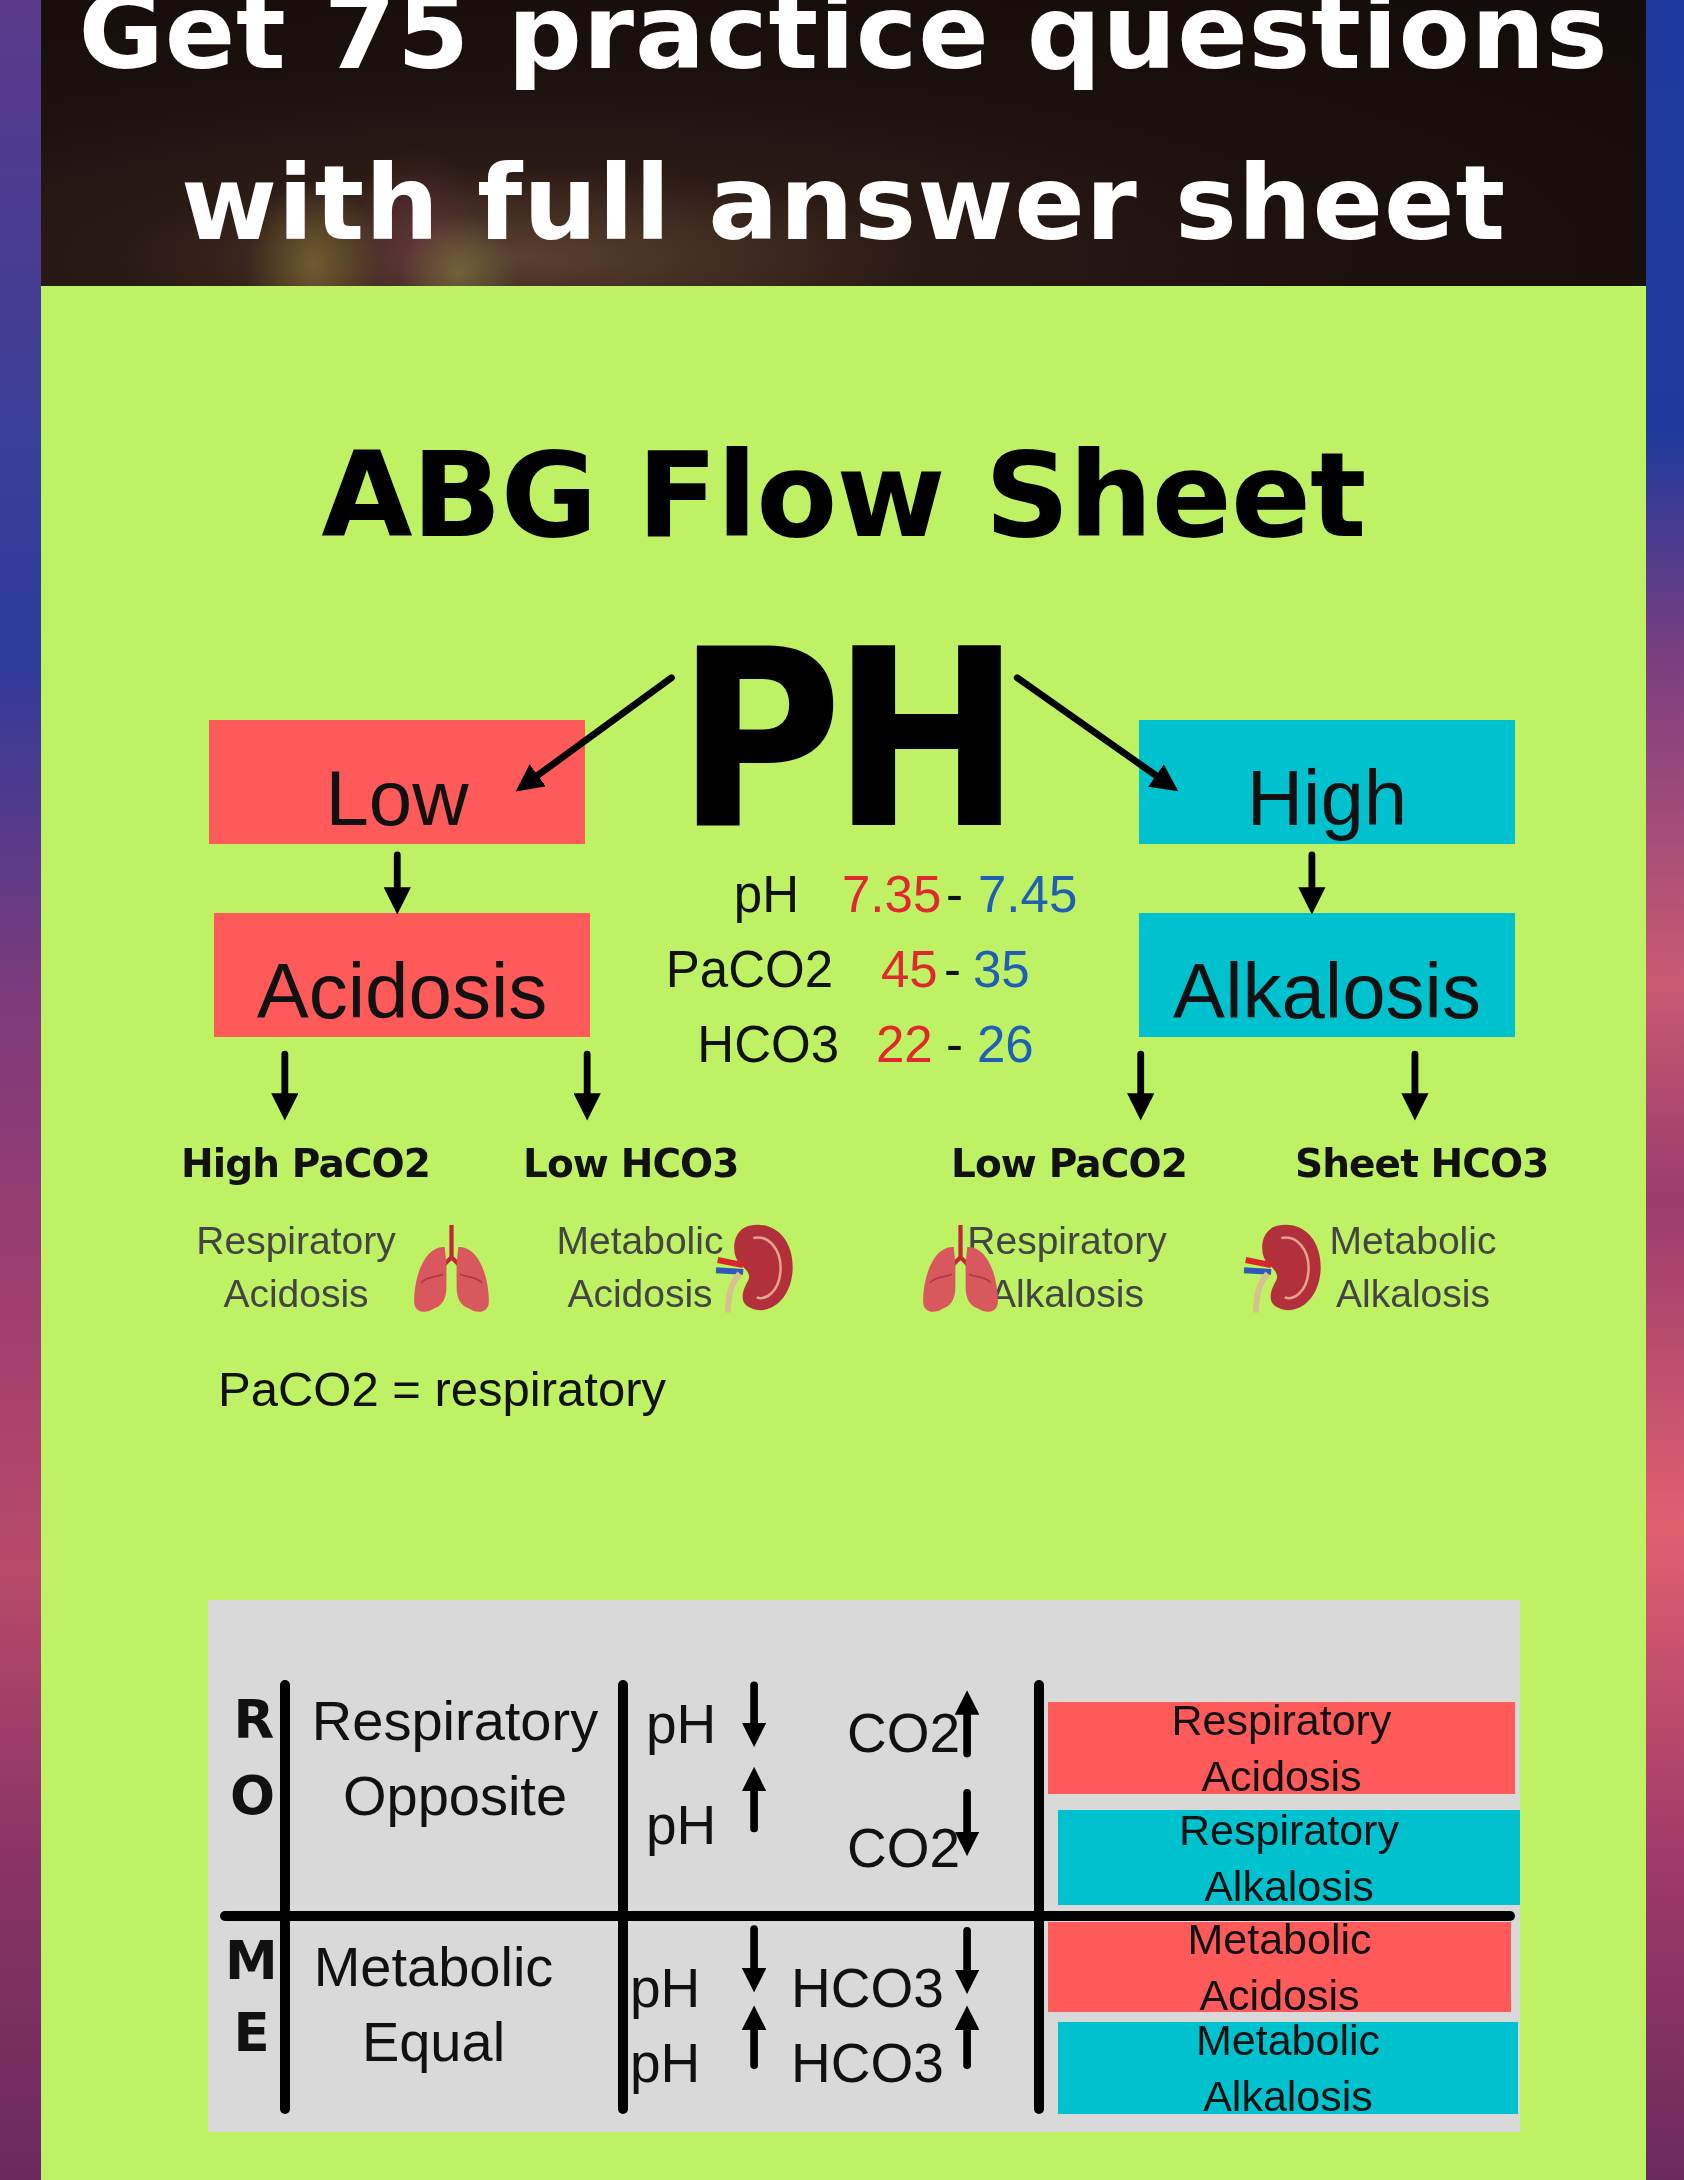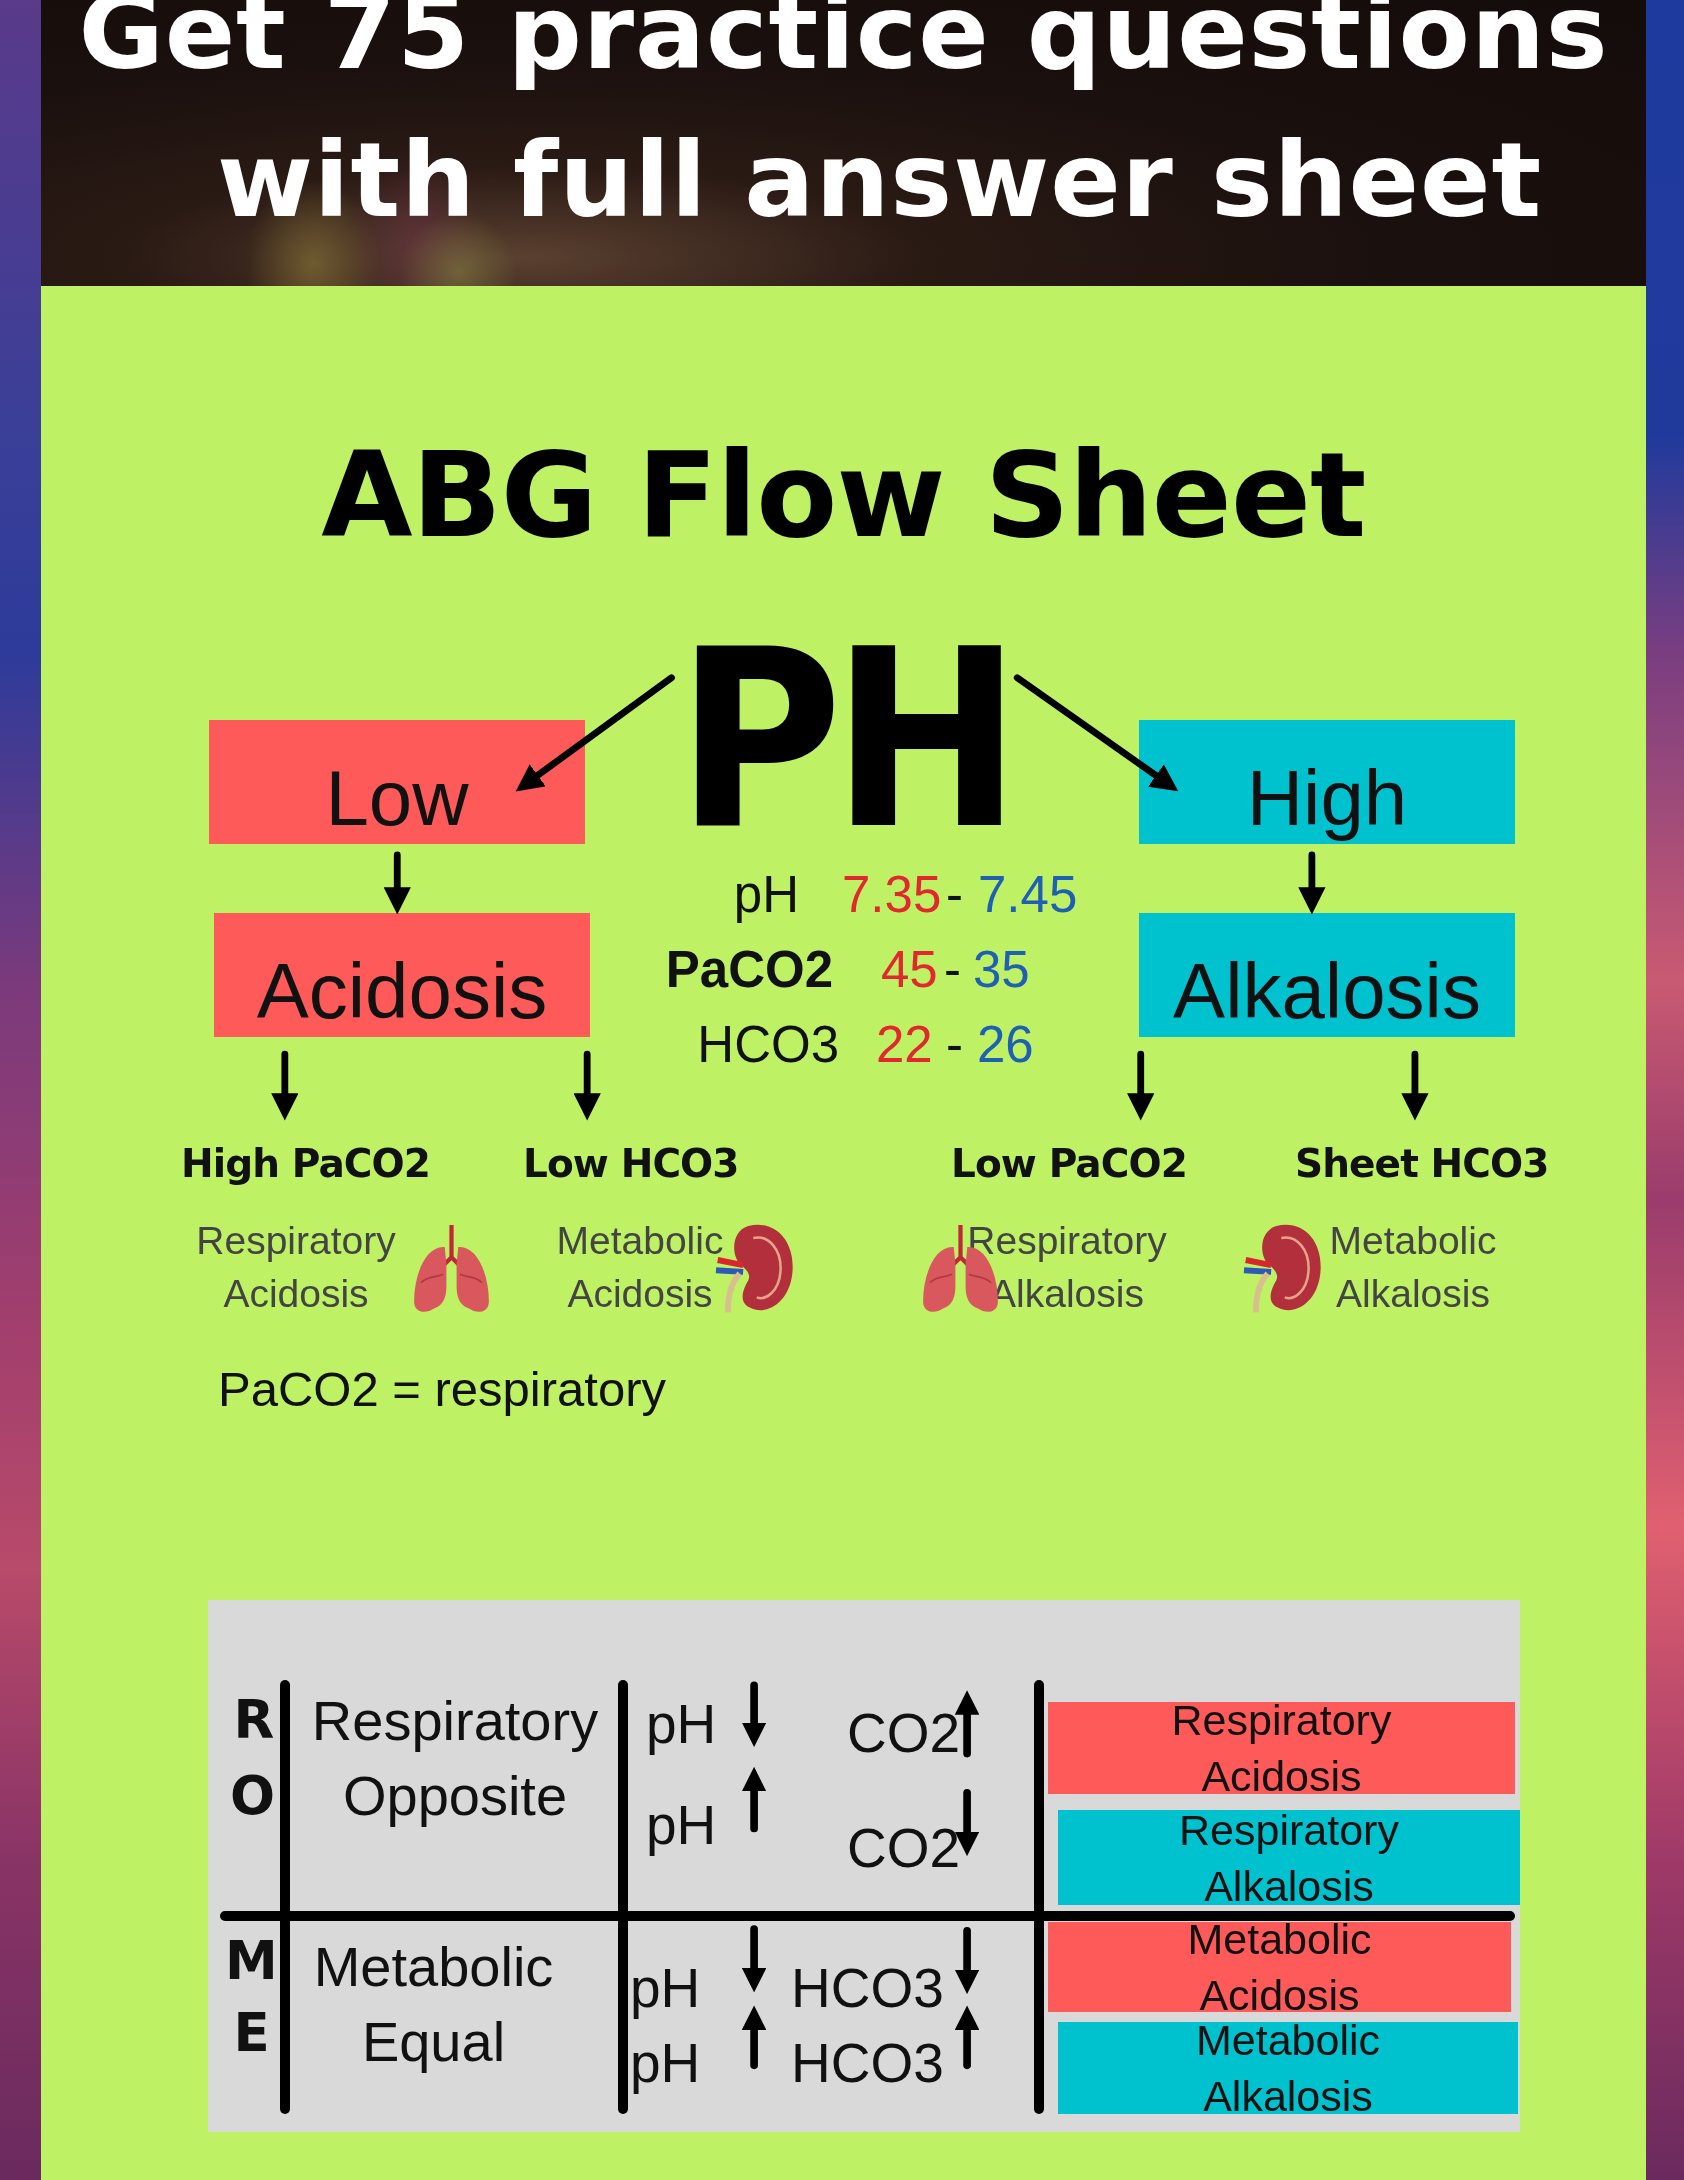--- a/index.html
+++ b/index.html
@@ -22,21 +22,21 @@
   .banner .blob2 { position:absolute; left:307px; top:145px; width:136px; height:187px; border-radius:50%;
     background: radial-gradient(ellipse, rgba(110,50,70,0.5), rgba(0,0,0,0) 70%); }
   .banner .blob3 { position:absolute; left:358px; top:213px; width:119px; height:119px; border-radius:50%;
     background: radial-gradient(ellipse, rgba(140,140,70,0.5), rgba(0,0,0,0) 70%); }
   .banner-line {
     position: absolute; left: 0; width: 100%; text-align: center; color: #fff;
     font-family: "DejaVu Sans", sans-serif; font-weight: bold; font-size: 104px;
     letter-spacing: 0.9px; line-height: 1; white-space: nowrap;
   }
   .banner-line.l1 { top: -20.4px; }
-  .banner-line.l2 { top: 128px; padding-left: 36px; }
+  .banner-line.l2 { top: 151px; }
 
   .card { position: absolute; left: 41px; top: 286px; width: 1605px; height: 1894px; background: #bef264; }
 
   .abs { position: absolute; }
   .title { left: 0; width: 1605px; top: 150px; text-align: center; font-weight: bold; font-size: 118px; color: #000; letter-spacing: -0.9px; line-height: 1; }
   .ph-big { left: 635px; top: 330px; font-weight: bold; font-size: 247px; color: #000; letter-spacing: -12px; line-height: 1; transform: scaleX(0.92); transform-origin: left top; }
 
   .box { position: absolute; display:flex; align-items:flex-end; justify-content:center; color:#111; font-size: 78px; font-family: "Liberation Sans", sans-serif; }
   .red { background: #fe5a5a; }
   .teal { background: #00c2ce; margin-left: 10px; }
@@ -120,21 +120,21 @@
   </svg>
 
   <div class="abs ranges">
     <div class="rrow" style="top:0; left:0;">
       <span class="rlabel" style="left:0; width:170px;">pH</span>
       <span class="rval cred" style="left:213px;">7.35</span>
       <span class="rval" style="left:317px;">-</span>
       <span class="rval cblue" style="left:349px;">7.45</span>
     </div>
     <div class="rrow" style="top:75px; left:0;">
-      <span class="rlabel" style="left:0; width:204px;font-weight:bold;">PaCO2</span>
+      <span class="rlabel" style="left:0; width:204px;">PaCO2</span>
       <span class="rval cred" style="left:252px;">45</span>
       <span class="rval" style="left:315px;">-</span>
       <span class="rval cblue" style="left:344px;">35</span>
     </div>
     <div class="rrow" style="top:150px; left:0;">
       <span class="rlabel" style="left:0; width:210px;">HCO3</span>
       <span class="rval cred" style="left:247px;">22</span>
       <span class="rval" style="left:317px;">-</span>
       <span class="rval cblue" style="left:348px;">26</span>
     </div>

